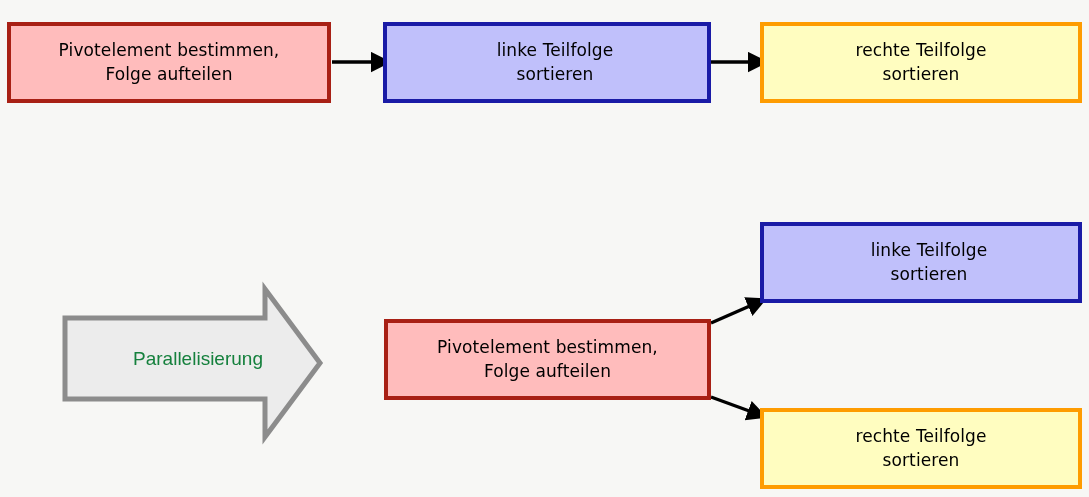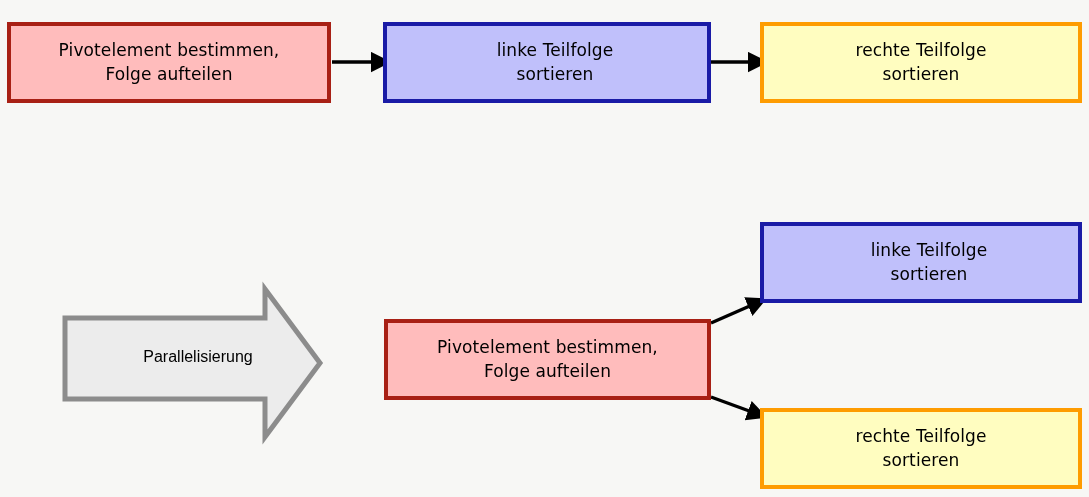--- a/index.html
+++ b/index.html
@@ -51,22 +51,22 @@
   .edge-layer {
     position: absolute;
     left: 0;
     top: 0;
     width: 1089px;
     height: 497px;
     pointer-events: none;
   }
   .banner-text {
     position: absolute;
-    font-size: 16px;
-    color: #000000;
+    font-size: 19px;
+    color: #15803d;
     font-family: "Liberation Sans", sans-serif;
   }
 </style>
 </head>
 <body>
 
 <div id="canvas">
 
   <svg class="edge-layer" viewBox="0 0 1089 497" width="1089" height="497">
     <defs>

